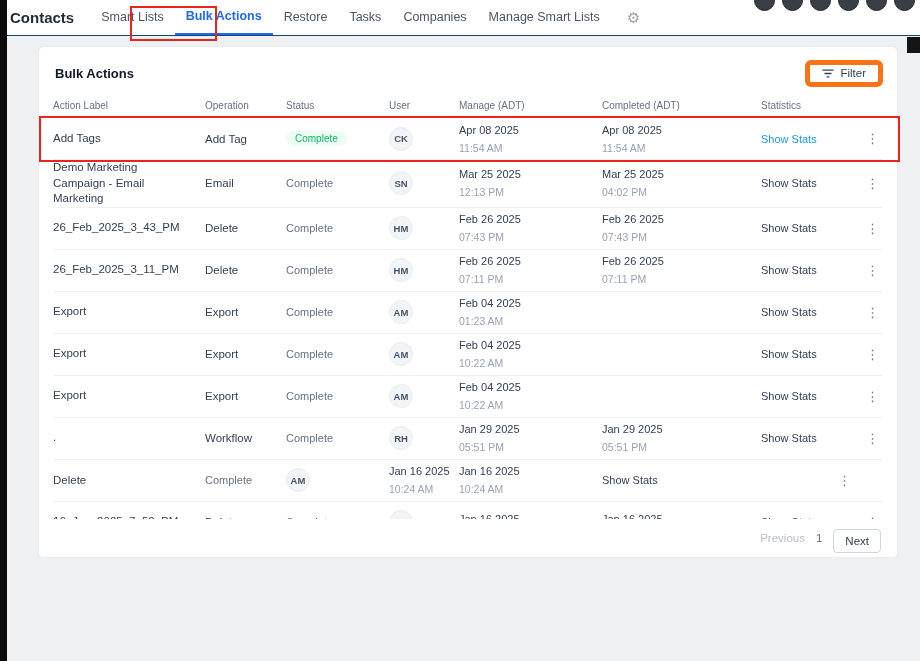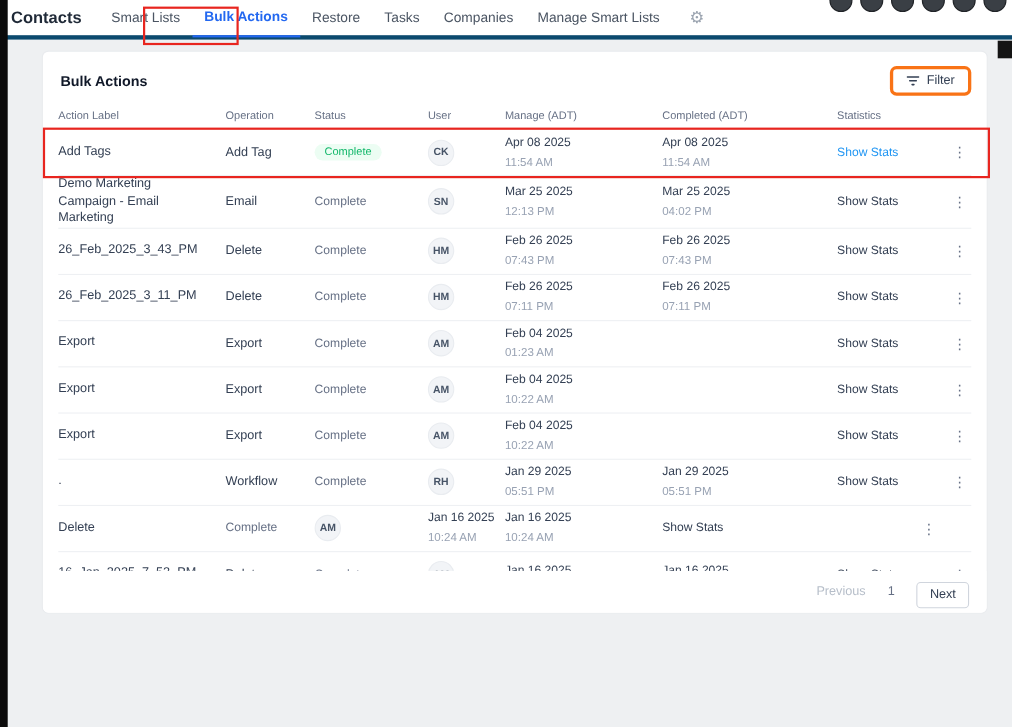--- a/index.html
+++ b/index.html
@@ -1,45 +1,45 @@
 <!DOCTYPE html>
 <html><head>
 <meta charset="utf-8">
 <style>
   html,body { margin:0; padding:0; }
   body { width:920px; height:661px; font-family:"Liberation Sans", sans-serif; }
   .screen { position:relative; width:920px; height:661px; background:#eef0f2; overflow:hidden; }
 
   
   .topnav { position:absolute; left:0; top:0; width:100%; height:36px; background:#fff;
-            border-bottom:4px solid #0c4a6e; display:flex; align-items:center;
+            border-bottom:1px solid #0c4a6e; display:flex; align-items:center;
             padding-left:10px; box-sizing:border-box; z-index:2; }
   .app-title { font-size:15px; font-weight:700; color:#1f2937; margin-right:16px; }
-  .tabs { display:flex; align-items:center; height:100%; }
+  .tabs { display:flex; align-items:flex-end; height:100%; }
   .tab { font-size:12.5px; color:#4b5563; padding:0 11px; line-height:36px; cursor:pointer; white-space:nowrap; }
   .tab.active { color:#2368f0; font-weight:600; border-bottom:2px solid #2368f0; line-height:34px; }
   .gear { margin-left:16px; color:#9aa3af; font-size:15px; cursor:pointer; }
   .avatars { position:absolute; right:5px; top:-10px; display:flex; gap:7px; z-index:6; }
   .av { width:21px; height:21px; border-radius:50%; background:#3a3f45; border:1px solid #202327; box-sizing:border-box; }
 
   .edge-left { position:absolute; left:0; top:0; width:7px; height:661px; background:#0b0b0b; z-index:25; }
   .corner-block { position:absolute; right:0; top:37px; width:13px; height:16px; background:#141414; z-index:25; }
 
   
   .card { position:absolute; left:38px; top:46px; width:860px; height:512px; background:#fff;
           border:1px solid #e9ebee; border-radius:6px; box-sizing:border-box; overflow:hidden; z-index:3; }
   .card-head { display:flex; justify-content:space-between; align-items:center;
                height:46px; padding:6px 14px 0 16px; box-sizing:border-box; }
   .card-title { font-size:13px; font-weight:700; color:#101828; }
   .controls { display:flex; gap:8px; align-items:center; }
   .daterange { width:246px; height:27px; border:1px solid #e4e7ec; border-radius:6px; background:#fff;
                display:flex; align-items:center; justify-content:space-between; padding:0 12px;
                font-size:11.5px; color:#344054; box-sizing:border-box; cursor:pointer; }
   .daterange .arrow { color:#667085; font-size:12px; }
-  .filter-btn { height:27px; border:3px solid #f97316; border-radius:6px; background:#fff;
+  .filter-btn { height:27px; border:5px solid #f97316; border-radius:6px; background:#fff;
                 display:flex; align-items:center; gap:6px; padding:0 12px; font-size:11.5px;
                 color:#344054; font-family:inherit; cursor:pointer; }
 
   
   .table-wrap { height:428px; overflow:hidden; padding:0 14px; box-sizing:border-box; }
   .thead, .trow { display:grid; grid-template-columns:152px 81px 103px 70px 143px 159px 94px 1fr; align-items:center; }
   .thead { height:24px; font-size:10px; color:#667085; }
   .trow { min-height:41px; border-top:1px solid #eef0f3; font-size:11.5px; color:#344054; }
   .cell { padding-right:8px; }
   .c-label { line-height:1.35; padding-right:18px; word-wrap:break-word; }
@@ -48,21 +48,21 @@
   .uav { width:24px; height:24px; border-radius:50%; background:#f2f4f7; border:1px solid #e9ecf0;
          color:#475467; font-size:9.5px; font-weight:600; display:flex; align-items:center; justify-content:center; box-sizing:border-box; }
   .c-date .d { font-size:11px; font-weight:400; color:#344054; }
   .c-date .t { font-size:10.5px; color:#98a2b3; margin-top:6px; }
   .stats { font-size:11px; font-weight:500; color:#344054; cursor:pointer; }
   .stats.blue { color:#2196f3; }
   .c-kebab { justify-self:end; color:#667085; font-size:13px; cursor:pointer; padding-right:4px; }
 
   
   .pagination { position:absolute; bottom:0; left:0; right:0; height:38px; background:#fff;
-                display:flex; align-items:center; justify-content:flex-end; gap:20px; padding:0 16px; }
+                display:flex; align-items:center; justify-content:flex-end; gap:11px; padding:0 16px; }
   .prev { color:#b6bec9; font-size:11.5px; cursor:pointer; }
   .pagenum { color:#667085; font-size:11.5px; cursor:pointer; }
   .next-btn { border:1px solid #d0d5dd; border-radius:4px; background:#fff; padding:5px 11px;
               font-size:11.5px; color:#344054; font-family:inherit; cursor:pointer;margin-top:6px; }
 
   
   .anno { position:absolute; border:2.5px solid #e8251f; z-index:30; pointer-events:none; box-sizing:border-box; }
   .anno-tab { left:130px; top:6px; width:87px; height:35px; }
   .anno-row { left:39px; top:116px; width:861px; height:46px; }
 </style>

